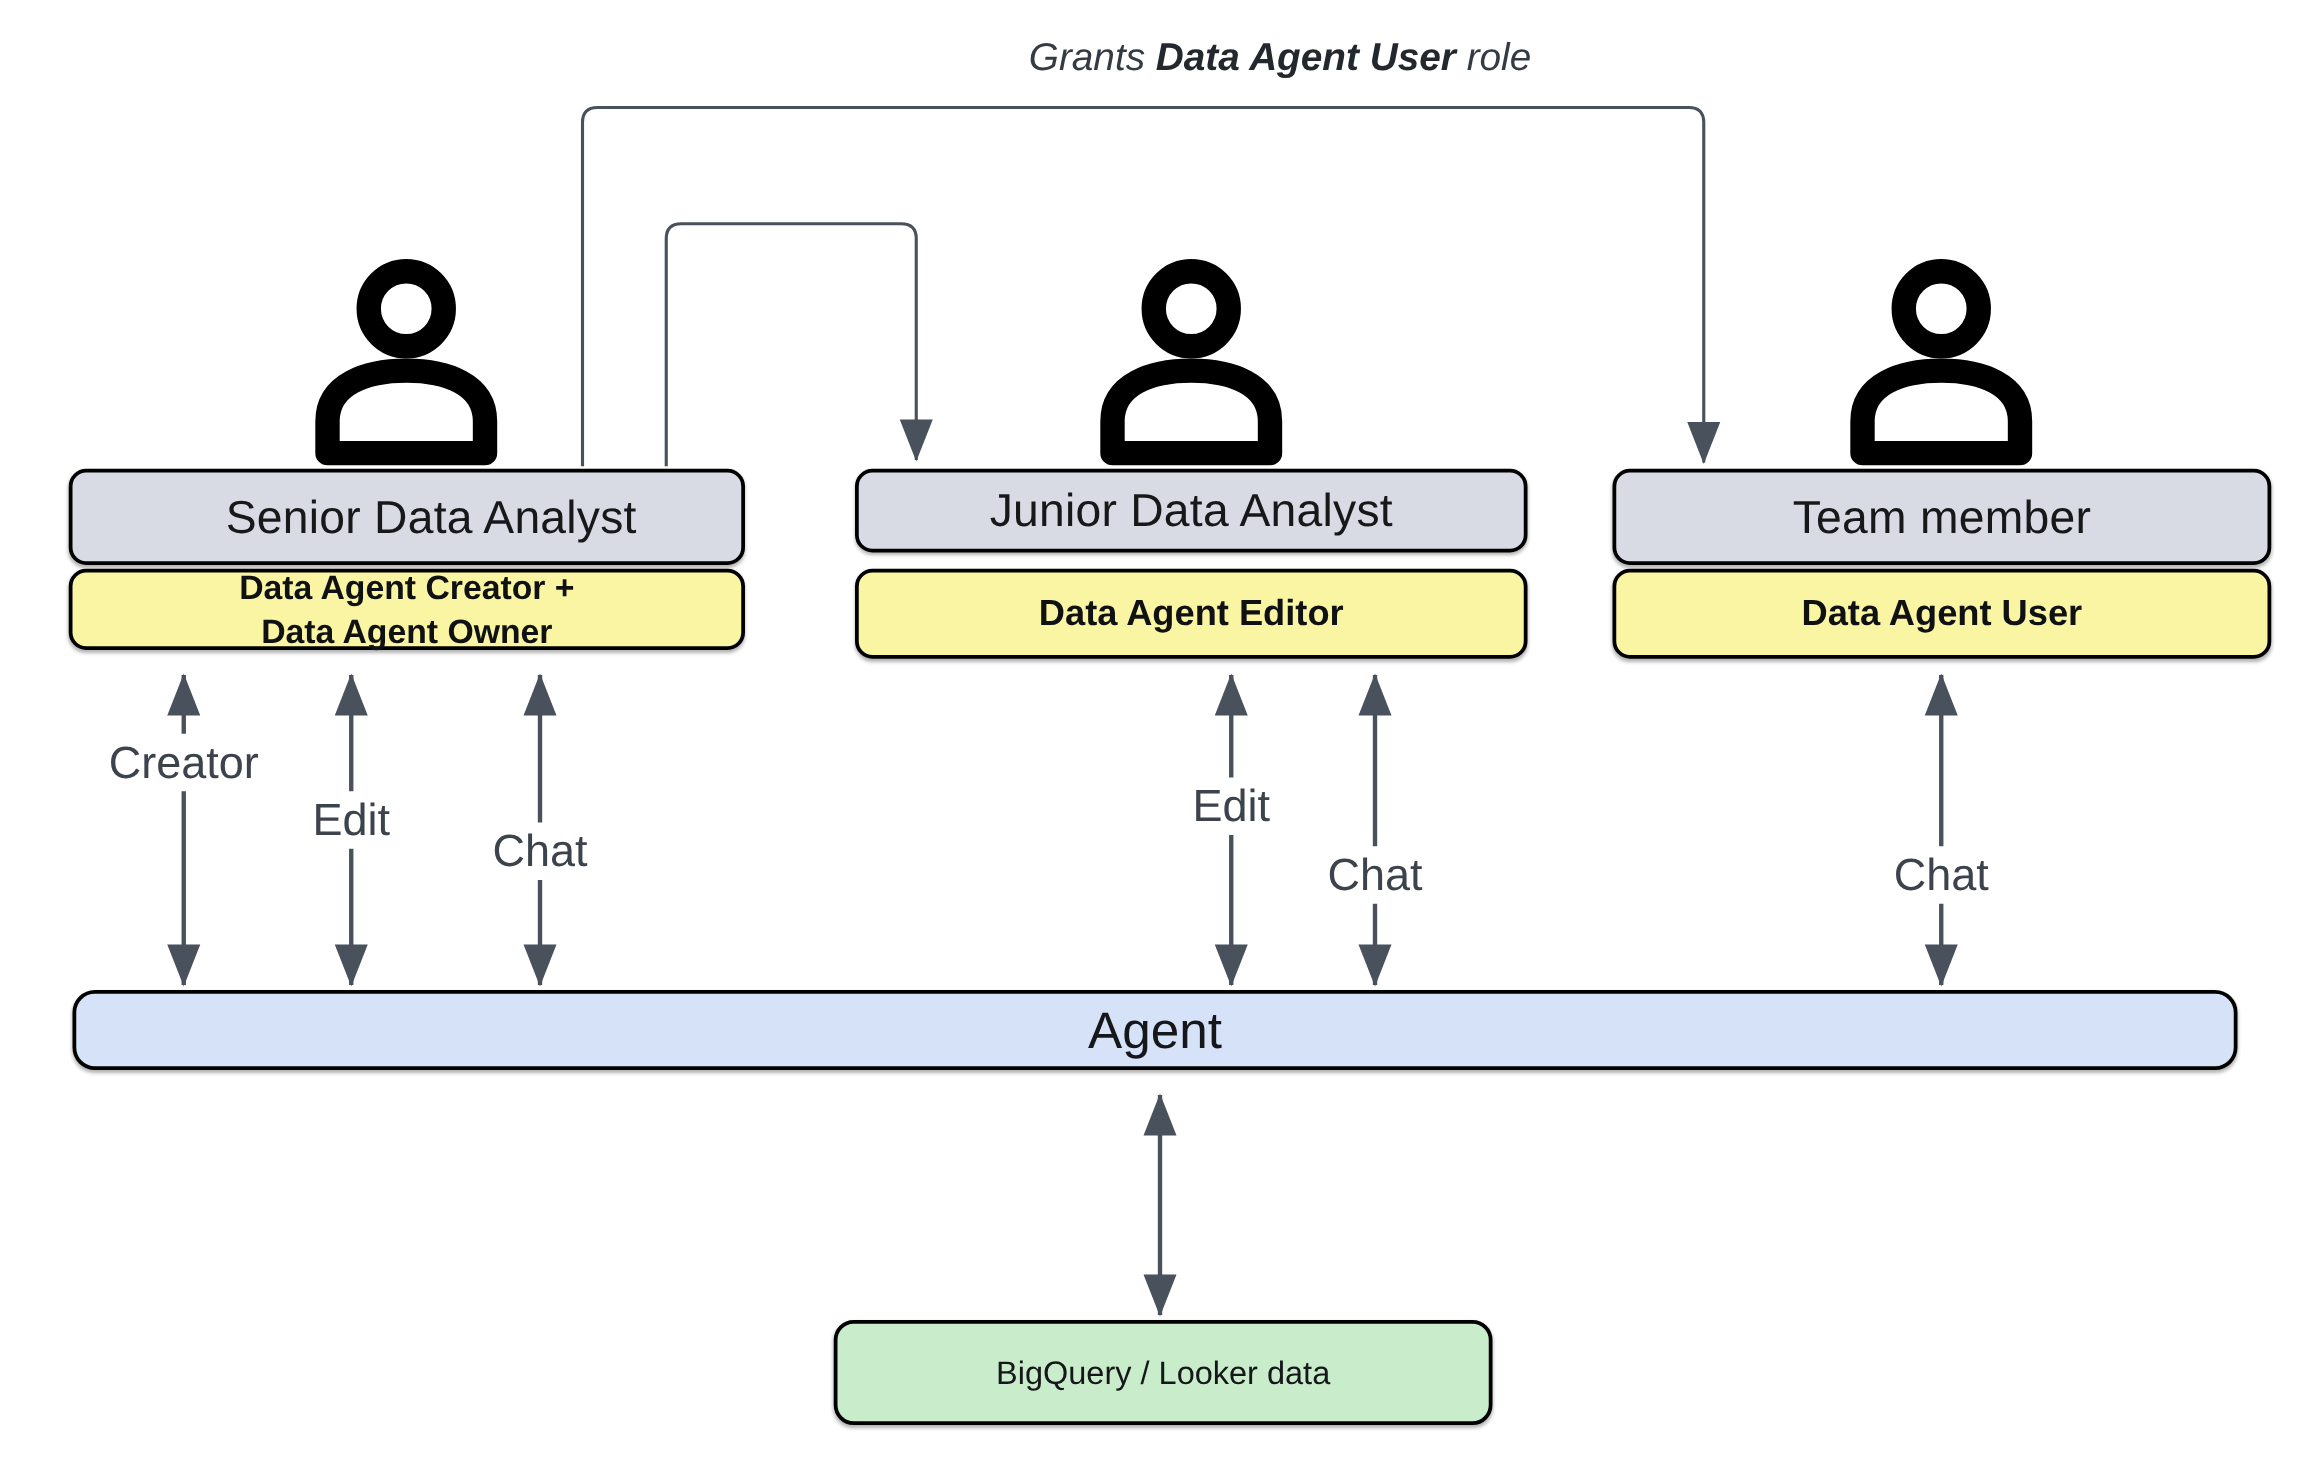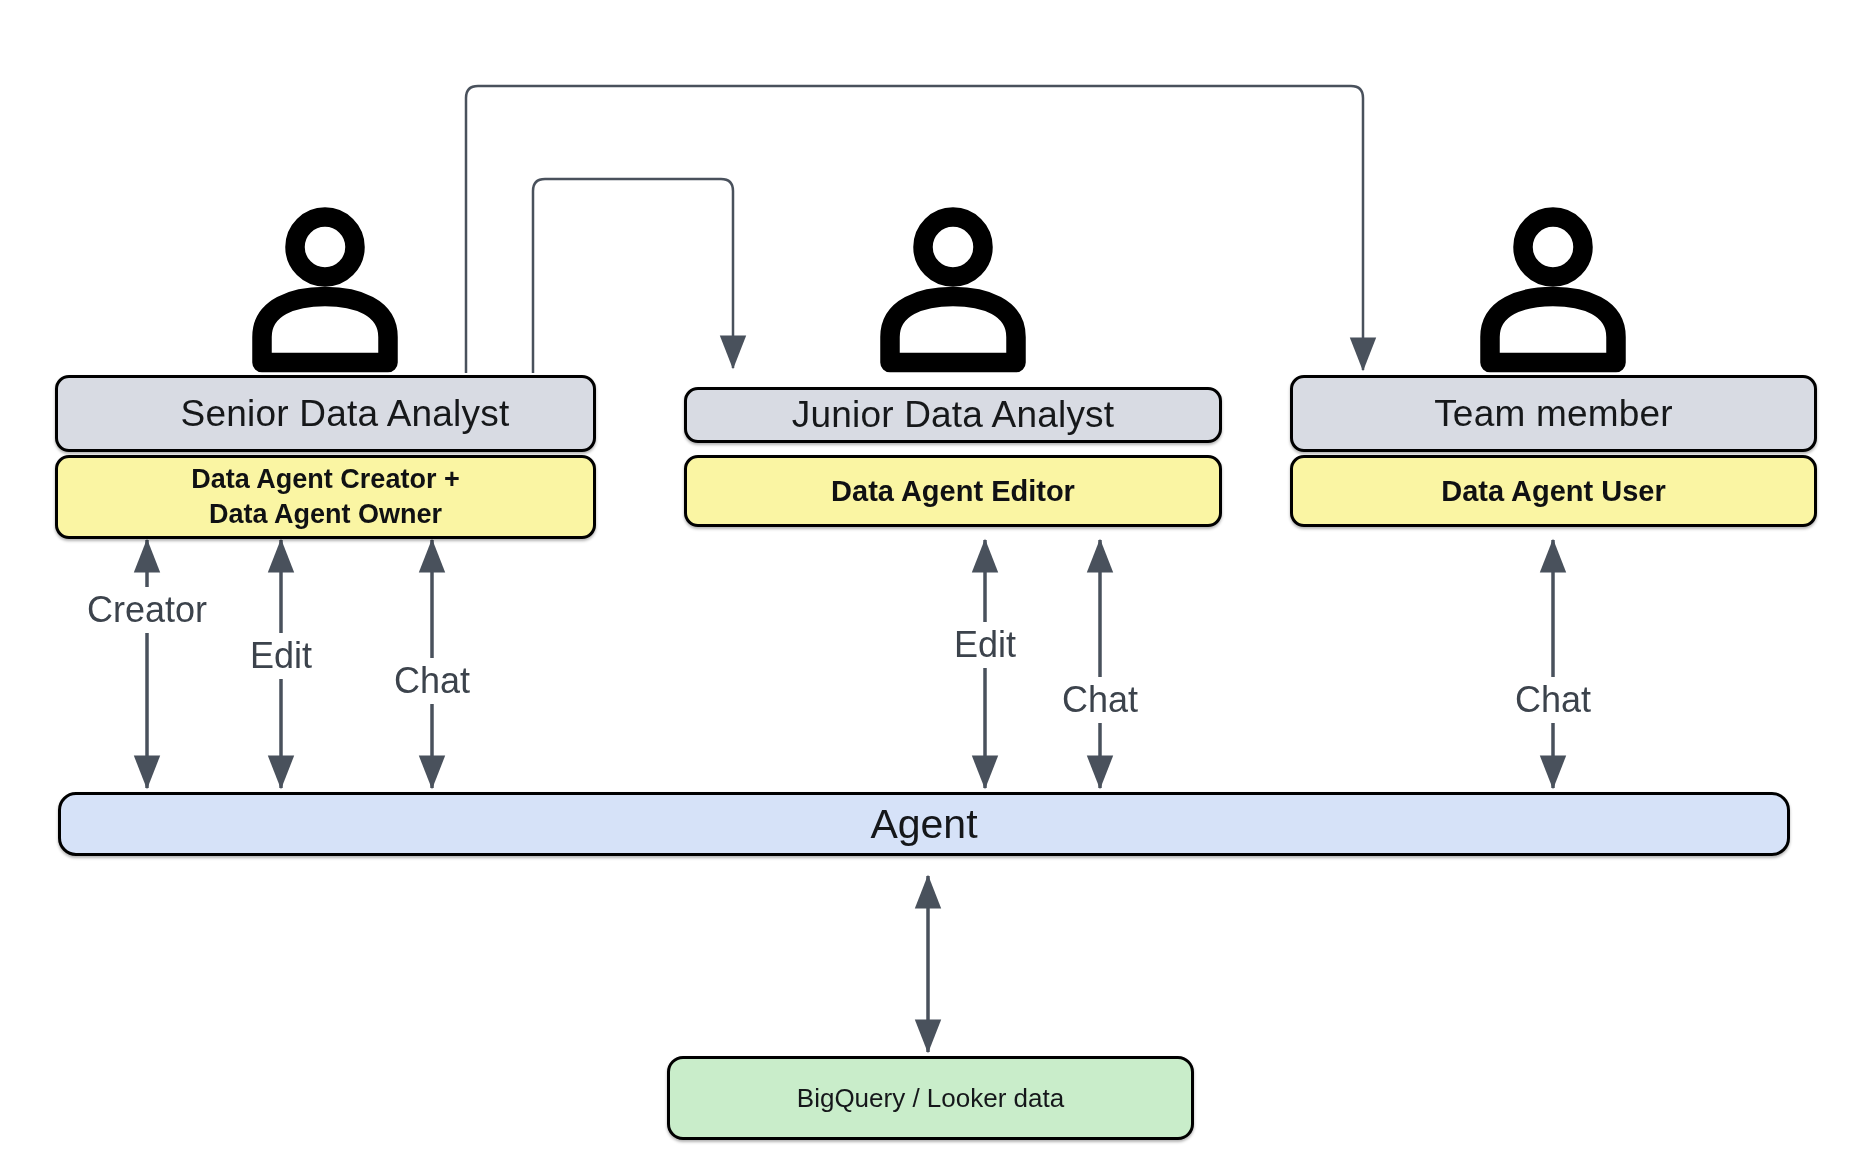--- a/index.html
+++ b/index.html
@@ -80,30 +80,33 @@
 
     <line x1="1553" y1="540" x2="1553" y2="788" stroke="#49515c" stroke-width="3.5" marker-start="url(#ah)" marker-end="url(#ah)"></line>
 
     <line x1="928" y1="876" x2="928" y2="1052" stroke="#49515c" stroke-width="3.5" marker-start="url(#ah)" marker-end="url(#ah)"></line>
 
     <use href="#person-shape" transform="translate(250,208) scale(1.5)"></use>
     <use href="#person-shape" transform="translate(878,208) scale(1.5)"></use>
     <use href="#person-shape" transform="translate(1478,208) scale(1.5)"></use>
   </svg>
 
+  <div class="grant-label" style="left:817px;top:28px;">
+    <span>Grants </span><span class="grant-role">Data Agent User</span><span> role</span>
+  </div>
 
   <div class="abs role-box" style="left:55px;top:375px;width:541px;height:77px;padding-left:39px;">
     <span>Senior Data Analyst</span>
   </div>
-  <div class="abs badge-box badge-2line" style="left:55px;top:455px;width:541px;height:84px;">
+  <div class="abs badge-box badge-2line" style="left:55px;top:455px;width:541px;height:65px;">
     <span>Data Agent Creator +</span>
     <span>Data Agent Owner</span>
   </div>
 
-  <div class="abs role-box" style="left:684px;top:387px;width:538px;height:56px;">
+  <div class="abs role-box" style="left:684px;top:375px;width:538px;height:67px;">
     <span>Junior Data Analyst</span>
   </div>
   <div class="abs badge-box badge-1line" style="left:684px;top:455px;width:538px;height:72px;">
     <span>Data Agent Editor</span>
   </div>
 
   <div class="abs role-box" style="left:1290px;top:375px;width:527px;height:77px;">
     <span>Team member</span>
   </div>
   <div class="abs badge-box badge-1line" style="left:1290px;top:455px;width:527px;height:72px;">

